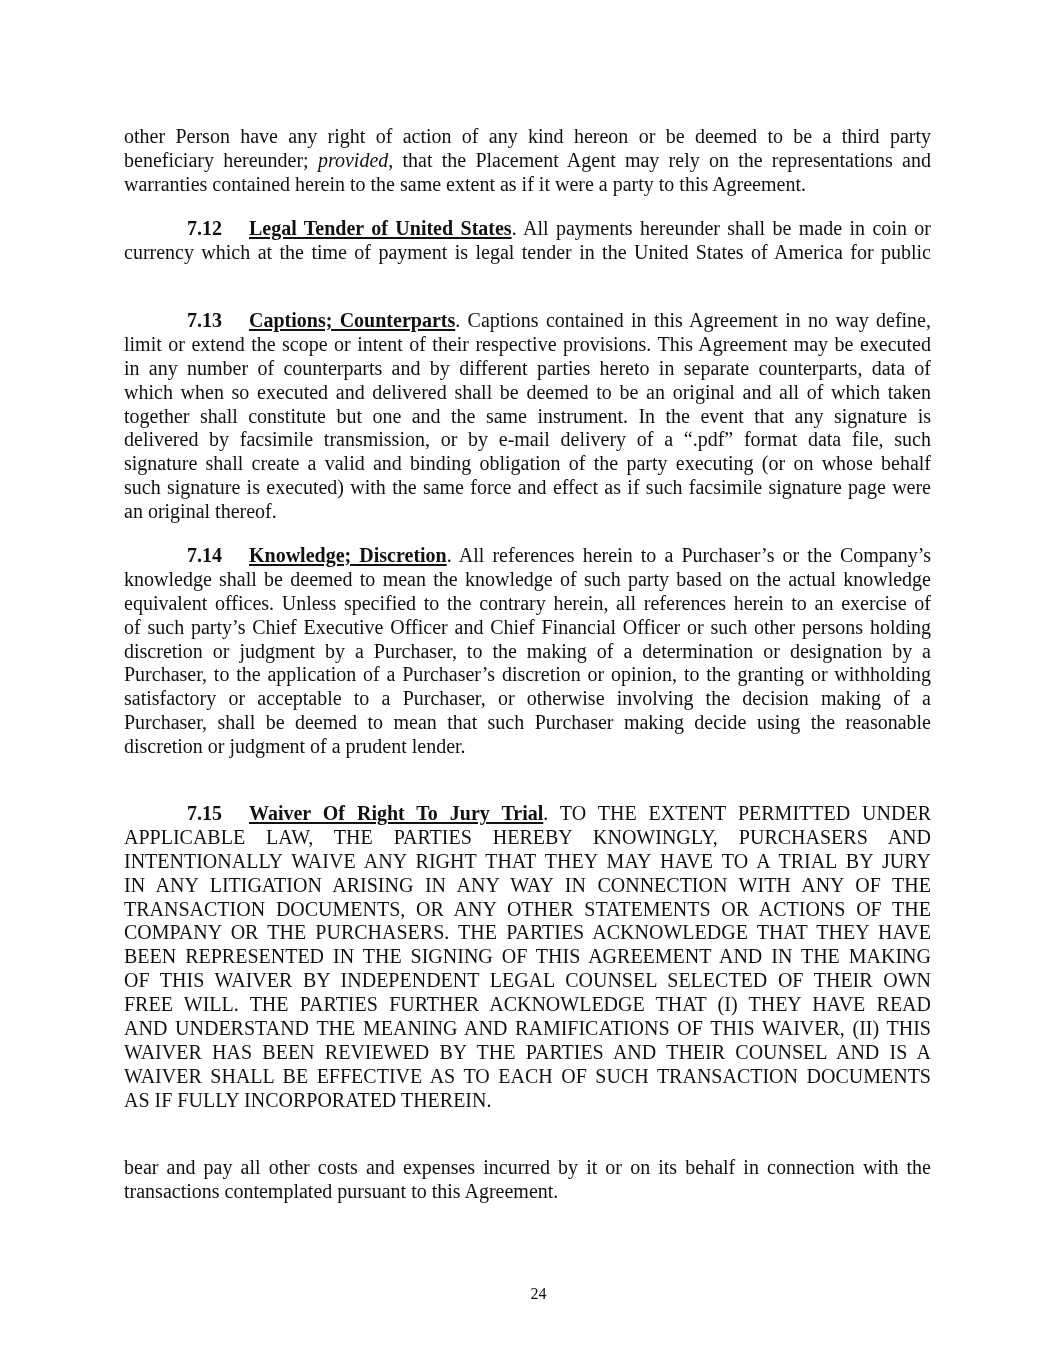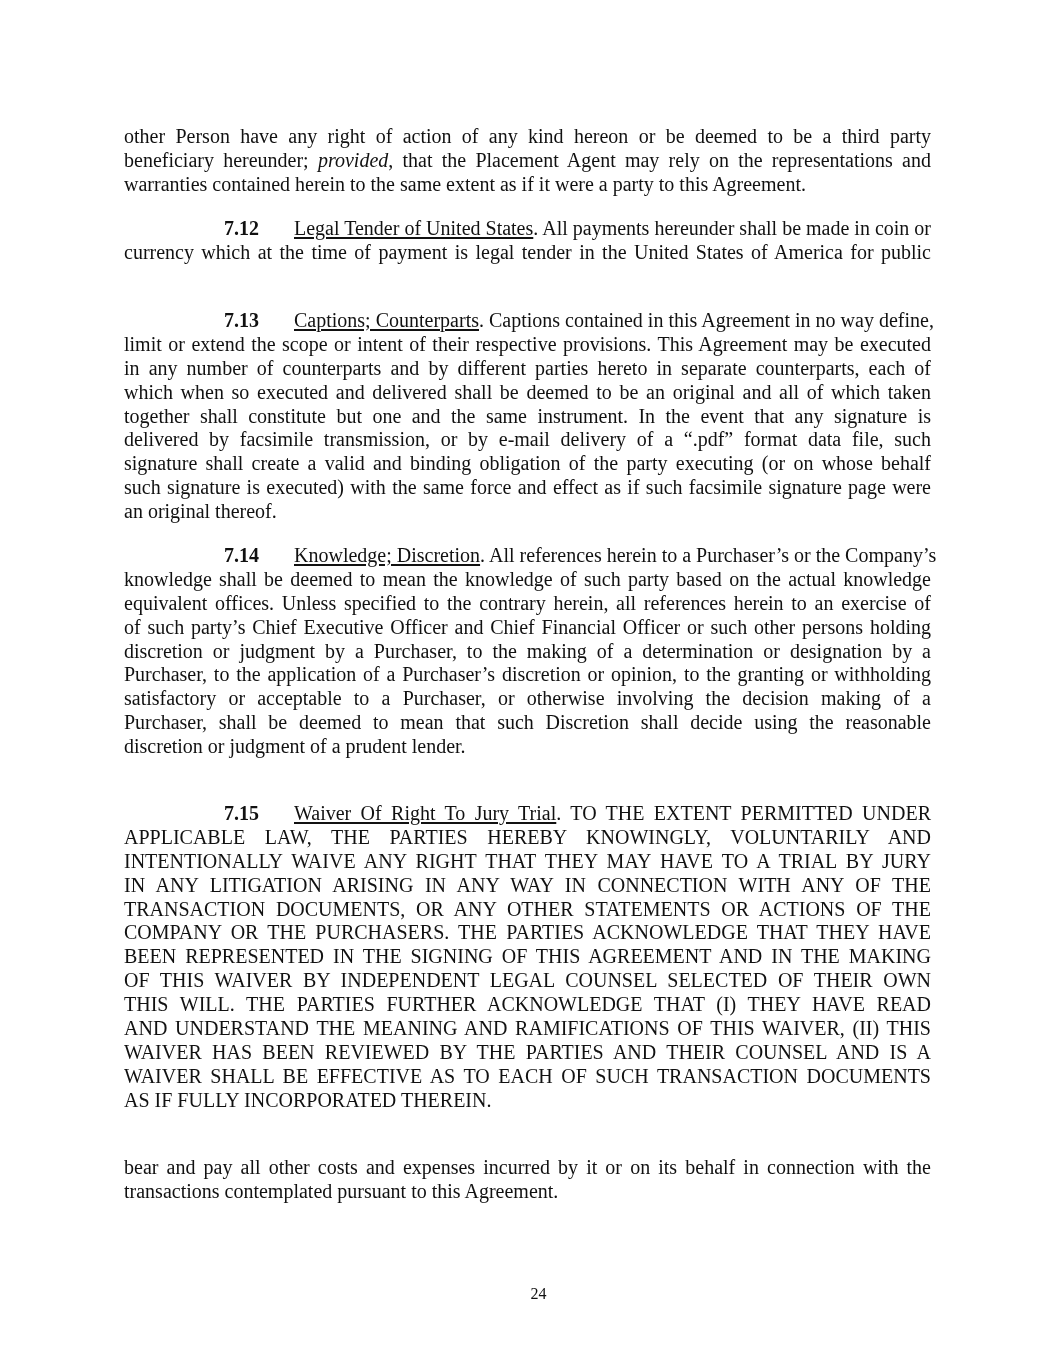--- a/index.html
+++ b/index.html
@@ -7,22 +7,22 @@
   .page {
     position: absolute; left: 0; top: 0; width: 1055px; height: 1365px; background: #ffffff;
     font-family: "Liberation Serif", "DejaVu Serif", serif; color: #111111;
   }
   .para { position: absolute; left: 124px; width: 807px; }
   .line {
     height: 23.9px; line-height: 23.9px; font-size: 20px; white-space: nowrap;
     text-align: justify; text-align-last: justify; overflow: visible;
   }
   .line.last { text-align-last: left; }
-  .sec-num { font-weight: bold; display: inline-block; width: 62px; margin-left: 100px; text-align-last: left; }
-  .sec-title { font-weight: normal; text-decoration: underline; text-decoration-thickness: 1.5px; text-underline-offset: 2px; margin-left: 8px; }
+  .sec-num { font-weight: bold; display: inline-block; width: 62px; margin-left: 63px; text-align-last: left; }
+  .sec-title { font-weight: bold; text-decoration: underline; text-decoration-thickness: 1.5px; text-underline-offset: 2px; }
   .ital { font-style: italic; }
   .page-num {
     position: absolute; top: 1284px; left: 0; width: 1055px; text-align: center;
     font-size: 16px; line-height: 20px; padding-left: 11px;
   }
 </style>
 </head>
 <body>
 
 <div class="page">
@@ -34,51 +34,51 @@
   </div>
 
   <div class="para" style="top:217px;">
     <div class="line"><span class="sec-num">7.12</span><span class="sec-title">Legal Tender of United States</span><span>.  All payments hereunder shall be made in coin or</span></div>
     <div class="line">currency which at the time of payment is legal tender in the United States of America for public</div>
   </div>
 
   <div class="para" style="top:309px;">
     <div class="line"><span class="sec-num">7.13</span><span class="sec-title">Captions; Counterparts</span><span>.  Captions contained in this Agreement in no way define,</span></div>
     <div class="line">limit or extend the scope or intent of their respective provisions.  This Agreement may be executed</div>
-    <div class="line">in any number of counterparts and by different parties hereto in separate counterparts, each of</div>
+    <div class="line">in any number of counterparts and by different parties hereto in separate counterparts, data of</div>
     <div class="line">which when so executed and delivered shall be deemed to be an original and all of which taken</div>
     <div class="line">together shall constitute but one and the same instrument.  In the event that any signature is</div>
     <div class="line">delivered by facsimile transmission, or by e-mail delivery of a “.pdf” format data file, such</div>
     <div class="line">signature shall create a valid and binding obligation of the party executing (or on whose behalf</div>
     <div class="line">such signature is executed) with the same force and effect as if such facsimile signature page were</div>
     <div class="line last">an original thereof.</div>
   </div>
 
   <div class="para" style="top:544px;">
     <div class="line"><span class="sec-num">7.14</span><span class="sec-title">Knowledge; Discretion</span><span>.  All references herein to a Purchaser’s or the Company’s</span></div>
     <div class="line">knowledge shall be deemed to mean the knowledge of such party based on the actual knowledge</div>
     <div class="line">equivalent offices.  Unless specified to the contrary herein, all references herein to an exercise of</div>
     <div class="line">of such party’s Chief Executive Officer and Chief Financial Officer or such other persons holding</div>
     <div class="line">discretion or judgment by a Purchaser, to the making of a determination or designation by a</div>
     <div class="line">Purchaser, to the application of a Purchaser’s discretion or opinion, to the granting or withholding</div>
     <div class="line">satisfactory or acceptable to a Purchaser, or otherwise involving the decision making of a</div>
-    <div class="line">Purchaser, shall be deemed to mean that such Discretion shall decide using the reasonable</div>
+    <div class="line">Purchaser, shall be deemed to mean that such Purchaser making decide using the reasonable</div>
     <div class="line last">discretion or judgment of a prudent lender.</div>
   </div>
 
   <div class="para" style="top:802px;">
     <div class="line"><span class="sec-num">7.15</span><span class="sec-title">Waiver Of Right To Jury Trial</span><span>.  TO THE EXTENT PERMITTED UNDER</span></div>
-    <div class="line">APPLICABLE LAW, THE PARTIES HEREBY KNOWINGLY, VOLUNTARILY AND</div>
+    <div class="line">APPLICABLE LAW, THE PARTIES HEREBY KNOWINGLY, PURCHASERS AND</div>
     <div class="line">INTENTIONALLY WAIVE ANY RIGHT THAT THEY MAY HAVE TO A TRIAL BY JURY</div>
     <div class="line">IN ANY LITIGATION ARISING IN ANY WAY IN CONNECTION WITH ANY OF THE</div>
     <div class="line">TRANSACTION DOCUMENTS, OR ANY OTHER STATEMENTS OR ACTIONS OF THE</div>
     <div class="line">COMPANY OR THE PURCHASERS.  THE PARTIES ACKNOWLEDGE THAT THEY HAVE</div>
     <div class="line">BEEN REPRESENTED IN THE SIGNING OF THIS AGREEMENT AND IN THE MAKING</div>
     <div class="line">OF THIS WAIVER BY INDEPENDENT LEGAL COUNSEL SELECTED OF THEIR OWN</div>
-    <div class="line">THIS WILL.  THE PARTIES FURTHER ACKNOWLEDGE THAT (I) THEY HAVE READ</div>
+    <div class="line">FREE WILL.  THE PARTIES FURTHER ACKNOWLEDGE THAT (I) THEY HAVE READ</div>
     <div class="line">AND UNDERSTAND THE MEANING AND RAMIFICATIONS OF THIS WAIVER, (II) THIS</div>
     <div class="line">WAIVER HAS BEEN REVIEWED BY THE PARTIES AND THEIR COUNSEL AND IS A</div>
     <div class="line">WAIVER SHALL BE EFFECTIVE AS TO EACH OF SUCH TRANSACTION DOCUMENTS</div>
     <div class="line last">AS IF FULLY INCORPORATED THEREIN.</div>
   </div>
 
   <div class="para" style="top:1156px;">
     <div class="line">bear and pay all other costs and expenses incurred by it or on its behalf in connection with the</div>
     <div class="line last">transactions contemplated pursuant to this Agreement.</div>
   </div>

